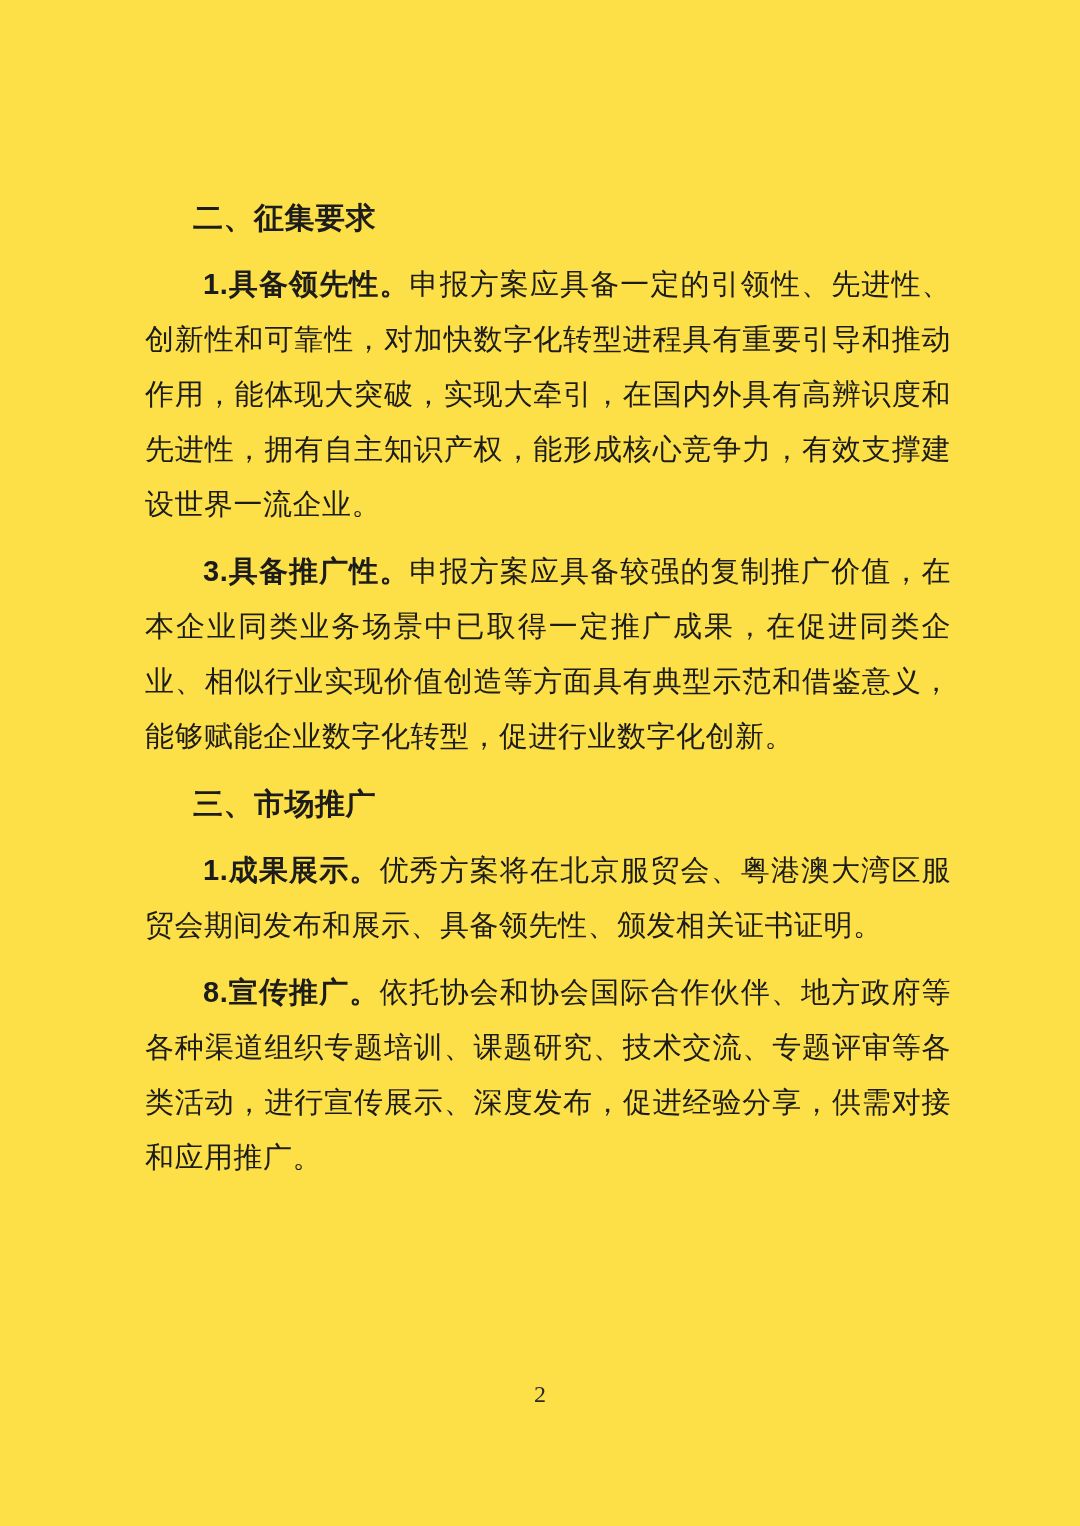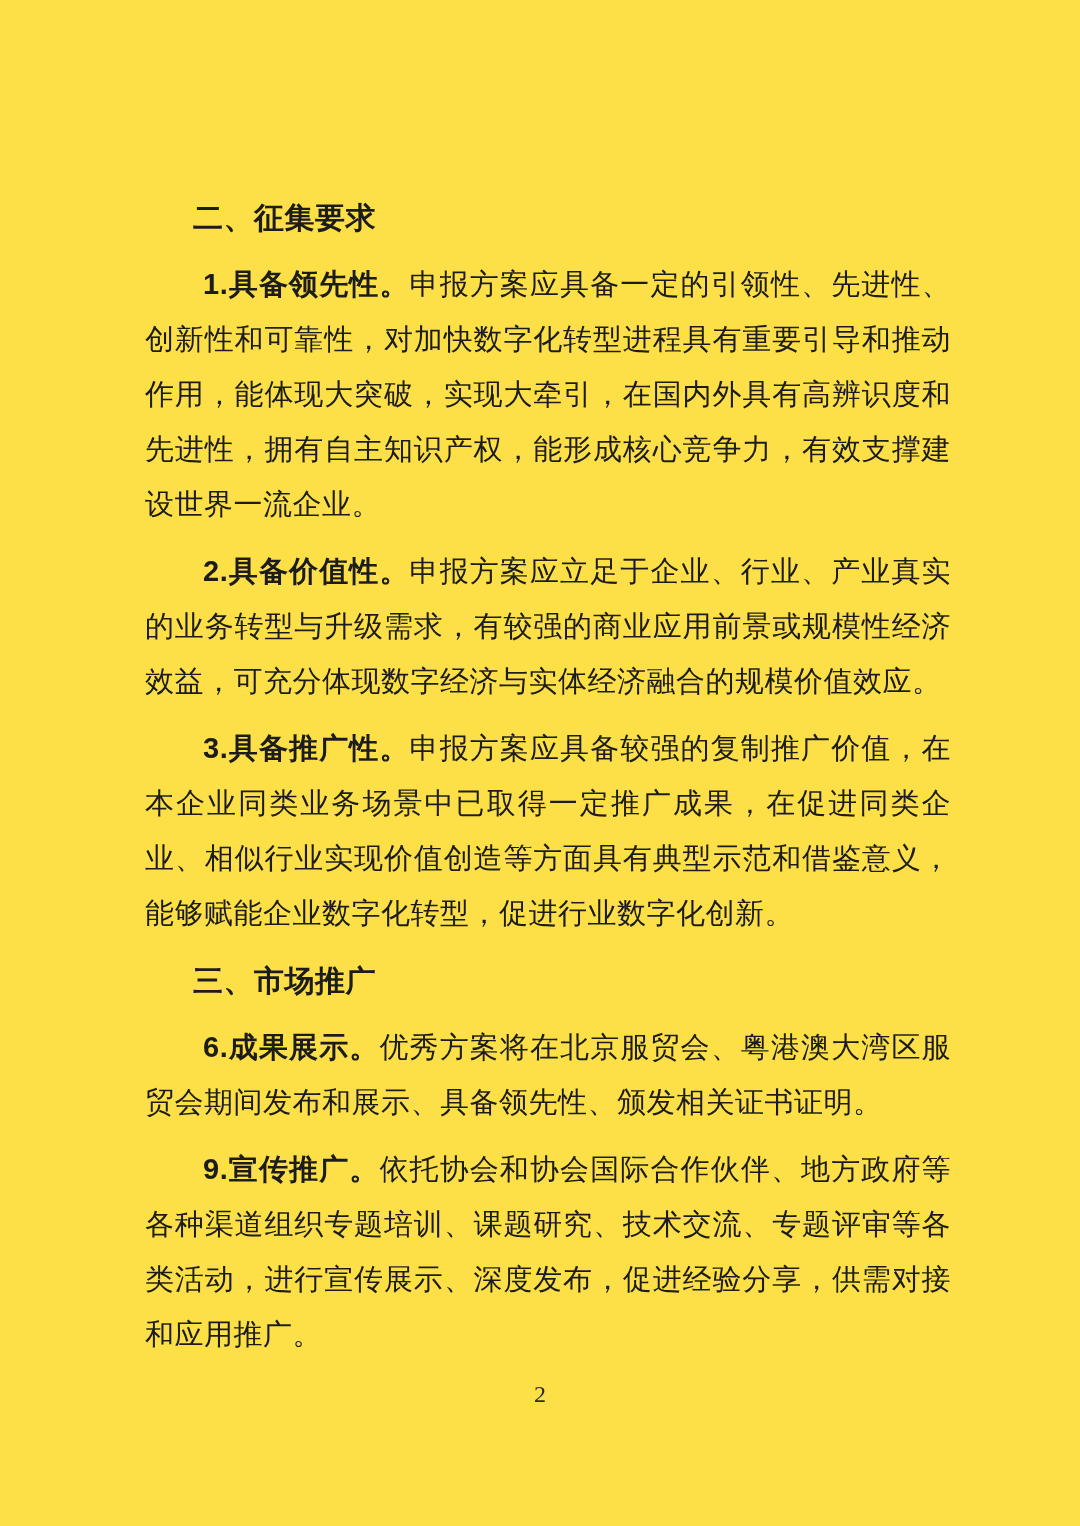--- a/index.html
+++ b/index.html
@@ -67,26 +67,25 @@
 </head>
 <body>
 
 <div class="page">
   <div class="content">
 
     <h2>二、征集要求</h2>
 
     <p><strong>1.具备领先性。</strong><span>申报方案应具备一定的引领性、先进性、创新性和可靠性，对加快数字化转型进程具有重要引导和推动作用，能体现大突破，实现大牵引，在国内外具有高辨识度和先进性，拥有自主知识产权，能形成核心竞争力，有效支撑建设世界一流企业。</span></p>
 
-    <p><strong>2.具备价值性。</strong><span>申报方案应立足于企业、行业、产业真实的业务转型与升级需求，有较强的商业应用前景或规模性经济效益，可充分体现数字经济与实体经济融合的规模价值效应。</span></p>
 
     <p><strong>3.具备推广性。</strong><span>申报方案应具备较强的复制推广价值，在本企业同类业务场景中已取得一定推广成果，在促进同类企业、相似行业实现价值创造等方面具有典型示范和借鉴意义，能够赋能企业数字化转型，促进行业数字化创新。</span></p>
 
     <h2>三、市场推广</h2>
 
-    <p><strong>6.成果展示。</strong><span>优秀方案将在北京服贸会、粤港澳大湾区服贸会期间发布和展示、具备领先性、颁发相关证书证明。</span></p>
+    <p><strong>1.成果展示。</strong><span>优秀方案将在北京服贸会、粤港澳大湾区服贸会期间发布和展示、具备领先性、颁发相关证书证明。</span></p>
 
-    <p><strong>9.宣传推广。</strong><span>依托协会和协会国际合作伙伴、地方政府等各种渠道组织专题培训、课题研究、技术交流、专题评审等各类活动，进行宣传展示、深度发布，促进经验分享，供需对接和应用推广。</span></p>
+    <p><strong>8.宣传推广。</strong><span>依托协会和协会国际合作伙伴、地方政府等各种渠道组织专题培训、课题研究、技术交流、专题评审等各类活动，进行宣传展示、深度发布，促进经验分享，供需对接和应用推广。</span></p>
 
   </div>
 
   <div class="page-number">2</div>
 </div>
 
 </body></html>

